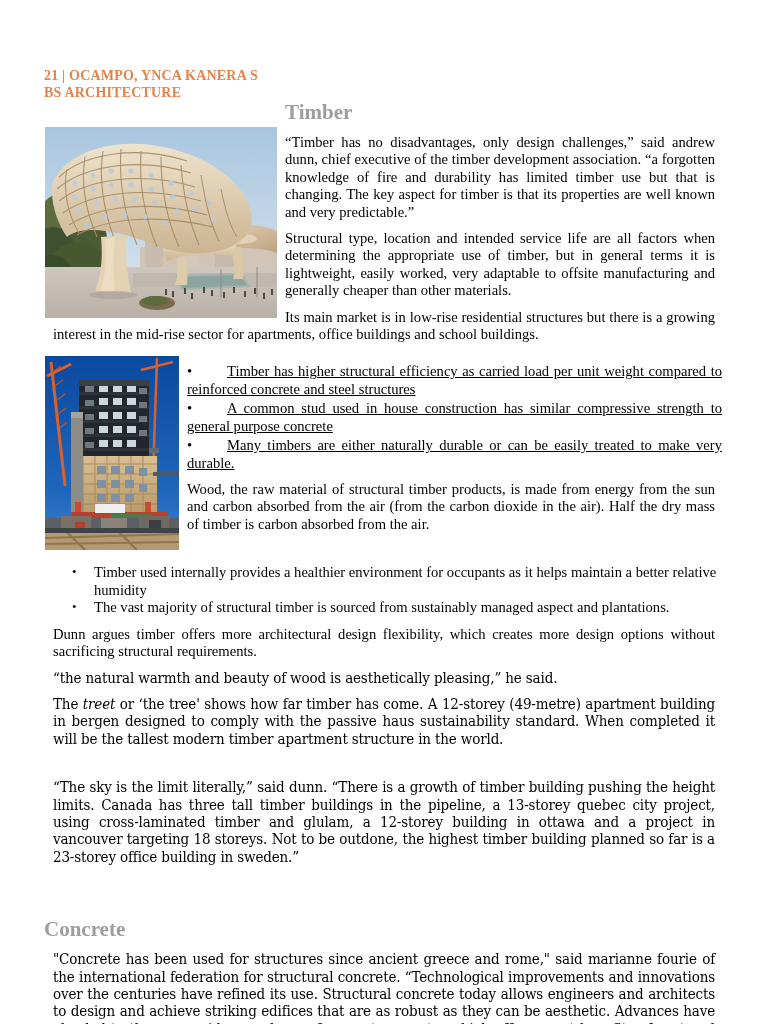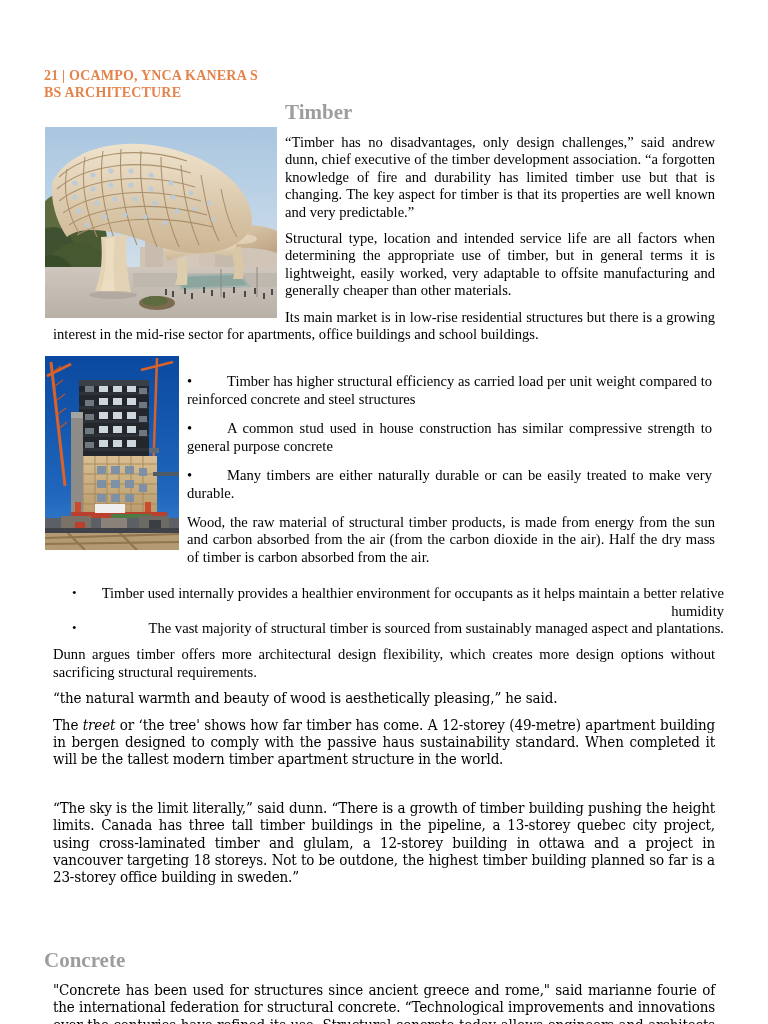--- a/index.html
+++ b/index.html
@@ -69,21 +69,21 @@
   h1.section-title {
     font-family: "Liberation Serif", "DejaVu Serif", serif;
     font-weight: bold;
     font-size: 21px;
     line-height: 25px;
     color: #9d9d9d;
     margin: 0 0 1px 0;
     padding: 0;
   }
   h1.concrete-title {
-    margin-top: 18px;
+    margin-top: 8px;
   }
 
   p.body {
     margin: 9px;
     padding: 0;
     font-size: 14.6px;
     line-height: 17.4px;
     text-align: justify;
     text-justify: inter-word;
     hyphens: none;
@@ -97,44 +97,45 @@
   }
   .it { font-style: italic; }
 
   
   ul.tab-list {
     margin: 0;
     padding: 0;
     list-style: none;
   }
   ul.tab-list > li {
-    margin: 12px;
+    margin: 2px;
     padding: 0;
     font-size: 14.6px;
     line-height: 17.4px;
     text-align: justify;
+    text-decoration: underline;
   }
   ul.tab-list > li .bul {
     display: inline-block;
     width: 40px;
   }
 
   
   ul.hang-list {
     margin: 2px 0 0 0;
     padding: 0 0 0 24px;
     list-style: none;
   }
   ul.hang-list > li {
     position: relative;
     margin: 0 0 0 0;
     padding: 0 0 0 26px;
     font-size: 14.6px;
     line-height: 17.4px;
-    text-align: right;
+    text-align: left;
   }
   ul.hang-list > li::before {
     content: "\2022";
     position: absolute;
     left: 4px;
     top: -1px;
     font-size: 13px;
   }
 
   .gap-sm { height: 9px; }

